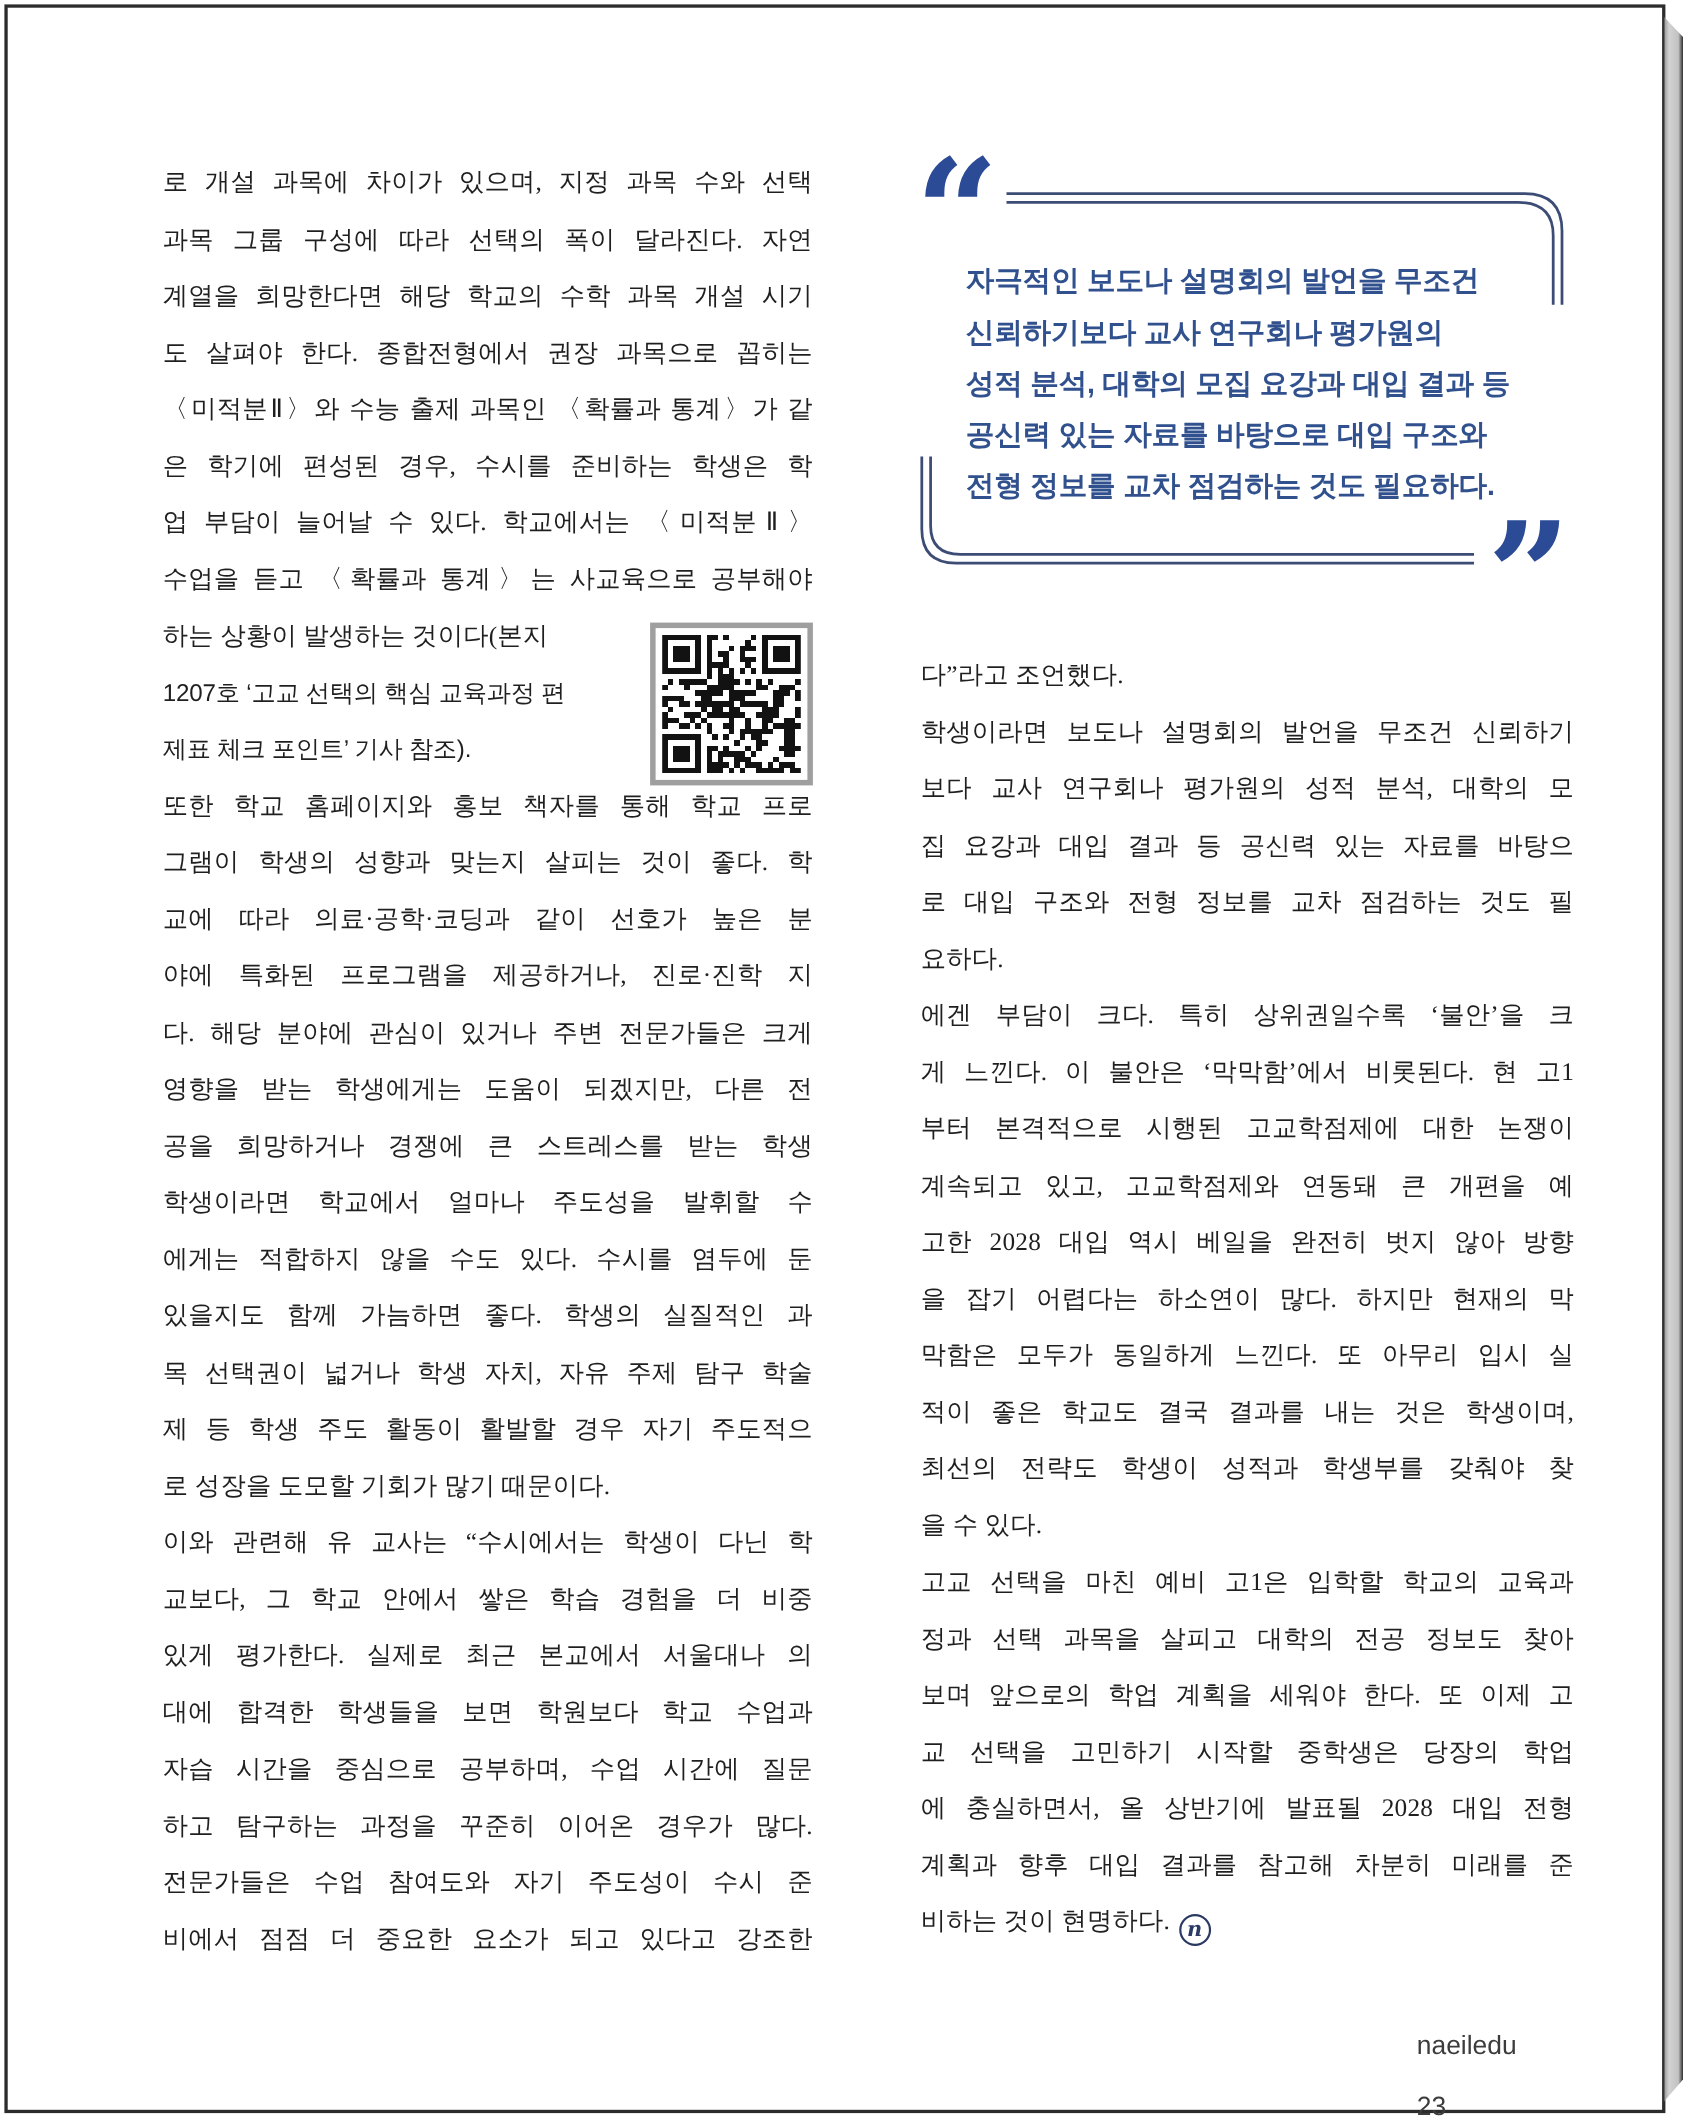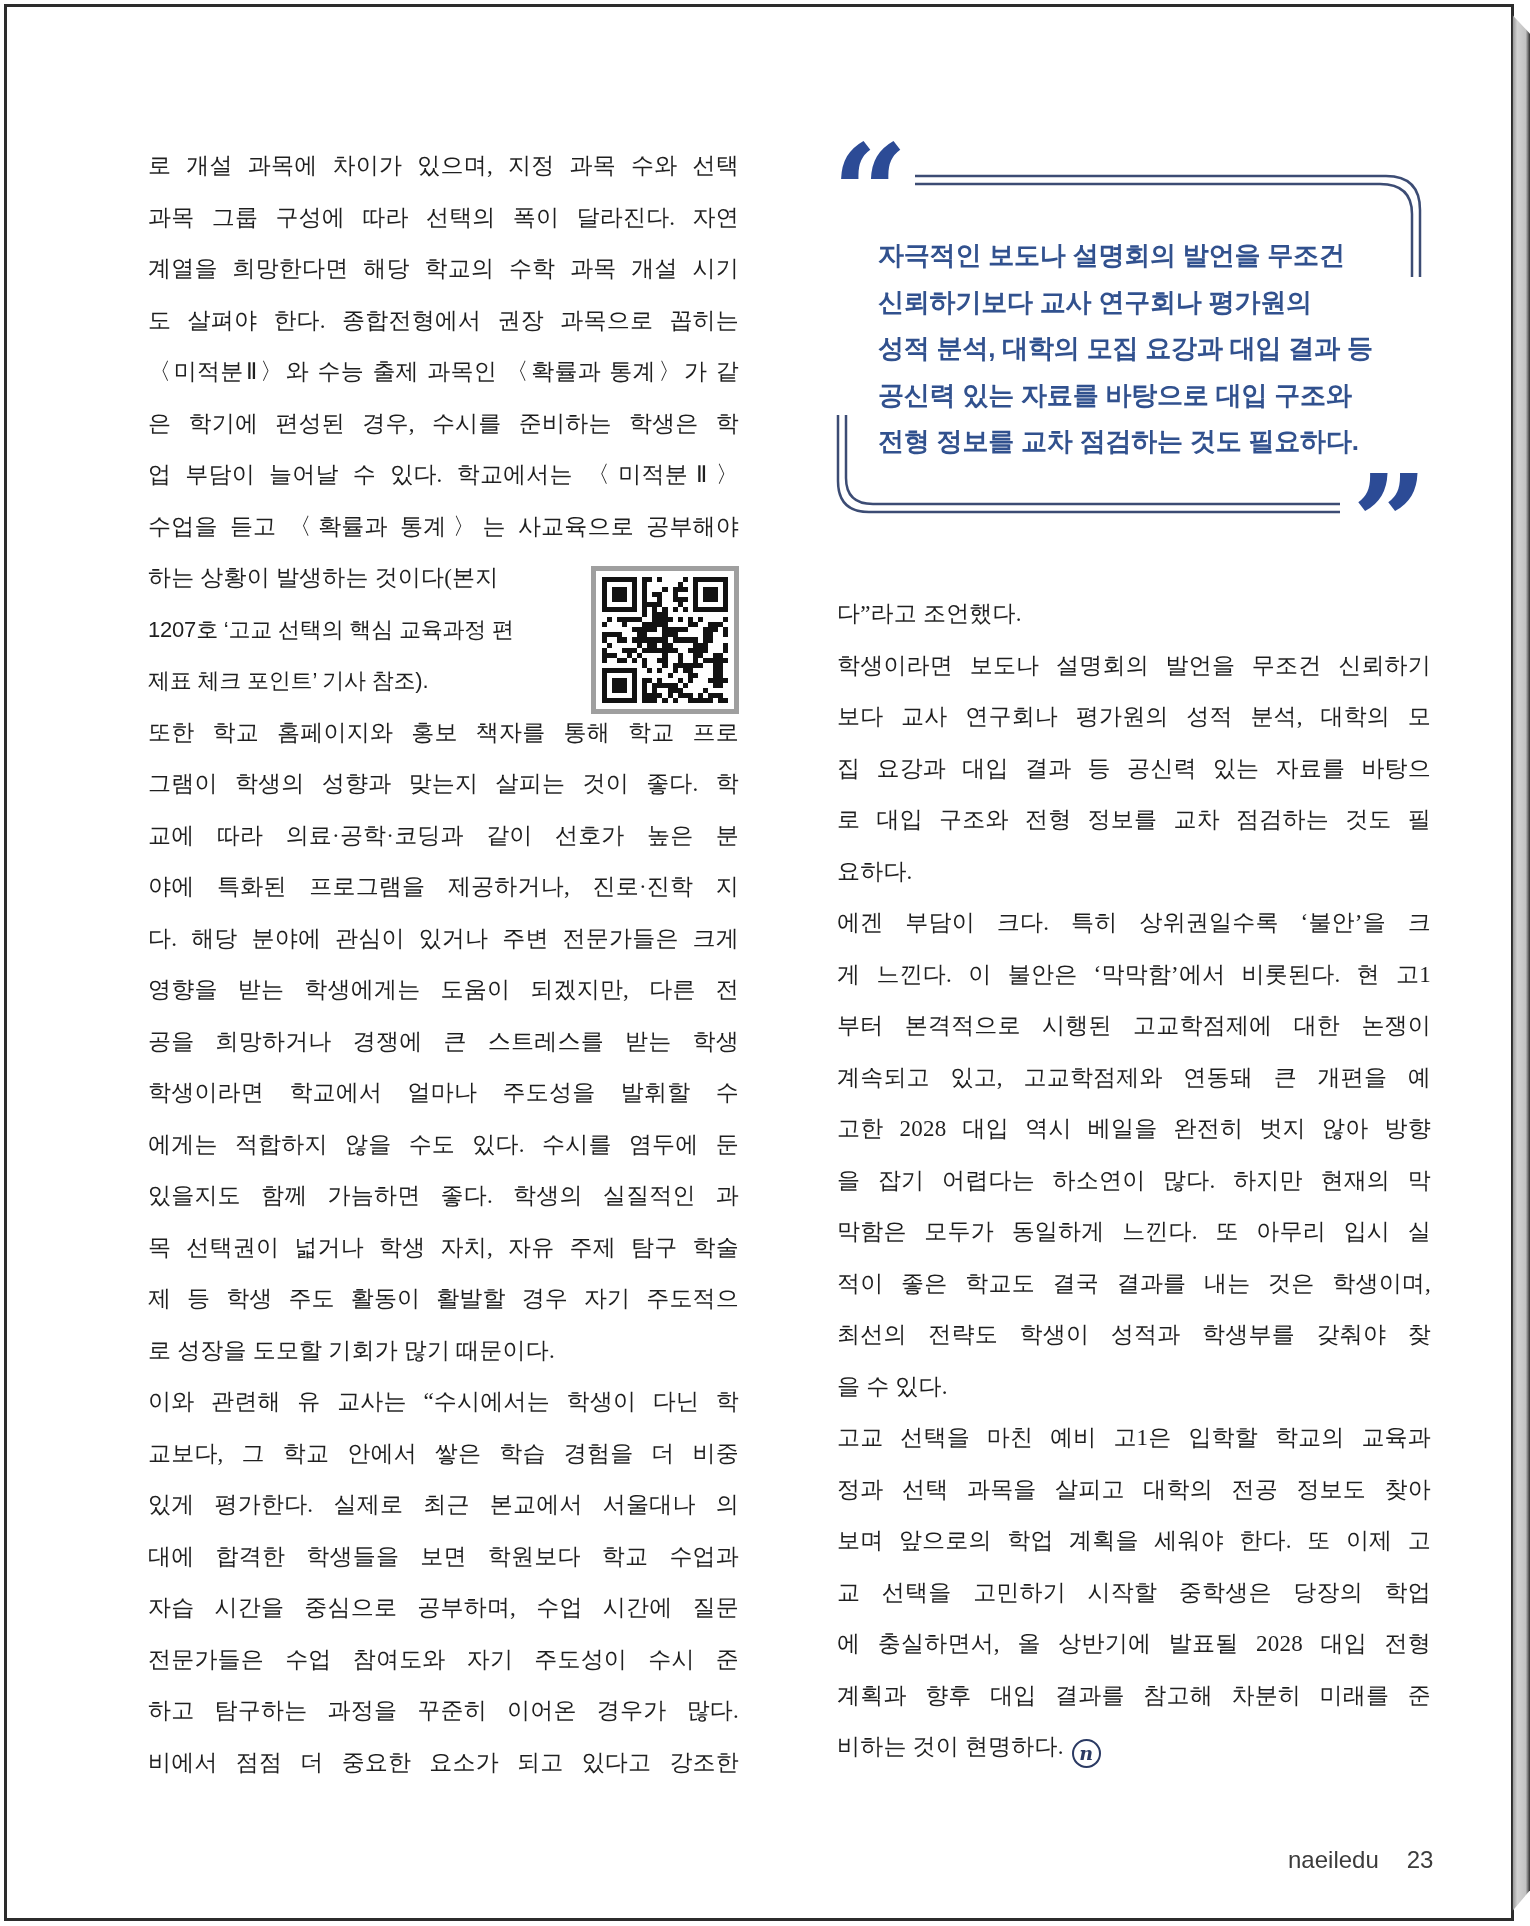--- a/index.html
+++ b/index.html
@@ -49,21 +49,21 @@
   }
   
   .qr{
     position:absolute;left:591px;top:566px;width:148px;height:148px;box-sizing:border-box;
     border:5px solid #9f9f9f;background:#ffffff;padding:6px;
   }
   .qr svg{display:block;width:126px;height:126px;}
   
   .footer{
     position:absolute;left:1288px;top:1846px;height:32px;display:flex;gap:28px;align-items:baseline;
-    font-family:"Liberation Sans", sans-serif;color:#3c3c3c;font-size:24px;
+    font-family:"Liberation Sans", sans-serif;color:#3c3c3c;font-size:24px;flex-direction:column;
   }
 </style>
 </head>
 <body>
 
 <div class="frame"></div>
 <div class="book-edge"></div>
 
 <svg class="quote-frame" viewBox="0 0 640 380" fill="none">
   <path d="M95 26 H566 Q600 26 600 60 V127" stroke="#3c4c74" stroke-width="2.5"></path>
@@ -104,22 +104,22 @@
     <div class="tl j">에게는 적합하지 않을 수도 있다. 수시를 염두에 둔</div>
     <div class="tl j">있을지도 함께 가늠하면 좋다. 학생의 실질적인 과</div>
     <div class="tl j">목 선택권이 넓거나 학생 자치, 자유 주제 탐구 학술</div>
     <div class="tl j">제 등 학생 주도 활동이 활발할 경우 자기 주도적으</div>
     <div class="tl">로 성장을 도모할 기회가 많기 때문이다.</div>
     <div class="tl j">이와 관련해 유 교사는 “수시에서는 학생이 다닌 학</div>
     <div class="tl j">교보다, 그 학교 안에서 쌓은 학습 경험을 더 비중</div>
     <div class="tl j">있게 평가한다. 실제로 최근 본교에서 서울대나 의</div>
     <div class="tl j">대에 합격한 학생들을 보면 학원보다 학교 수업과</div>
     <div class="tl j">자습 시간을 중심으로 공부하며, 수업 시간에 질문</div>
+    <div class="tl j">하고 탐구하는 과정을 꾸준히 이어온 경우가 많다.</div>
     <div class="tl j">전문가들은 수업 참여도와 자기 주도성이 수시 준</div>
-    <div class="tl j">하고 탐구하는 과정을 꾸준히 이어온 경우가 많다.</div>
     <div class="tl j">비에서 점점 더 중요한 요소가 되고 있다고 강조한</div>
   </div>
 <div class="col col-right">
     <div class="tl">다”라고 조언했다.</div>
     <div class="tl j">학생이라면 보도나 설명회의 발언을 무조건 신뢰하기</div>
     <div class="tl j">보다 교사 연구회나 평가원의 성적 분석, 대학의 모</div>
     <div class="tl j">집 요강과 대입 결과 등 공신력 있는 자료를 바탕으</div>
     <div class="tl j">로 대입 구조와 전형 정보를 교차 점검하는 것도 필</div>
     <div class="tl">요하다.</div>
     <div class="tl j">에겐 부담이 크다. 특히 상위권일수록 ‘불안’을 크</div>

